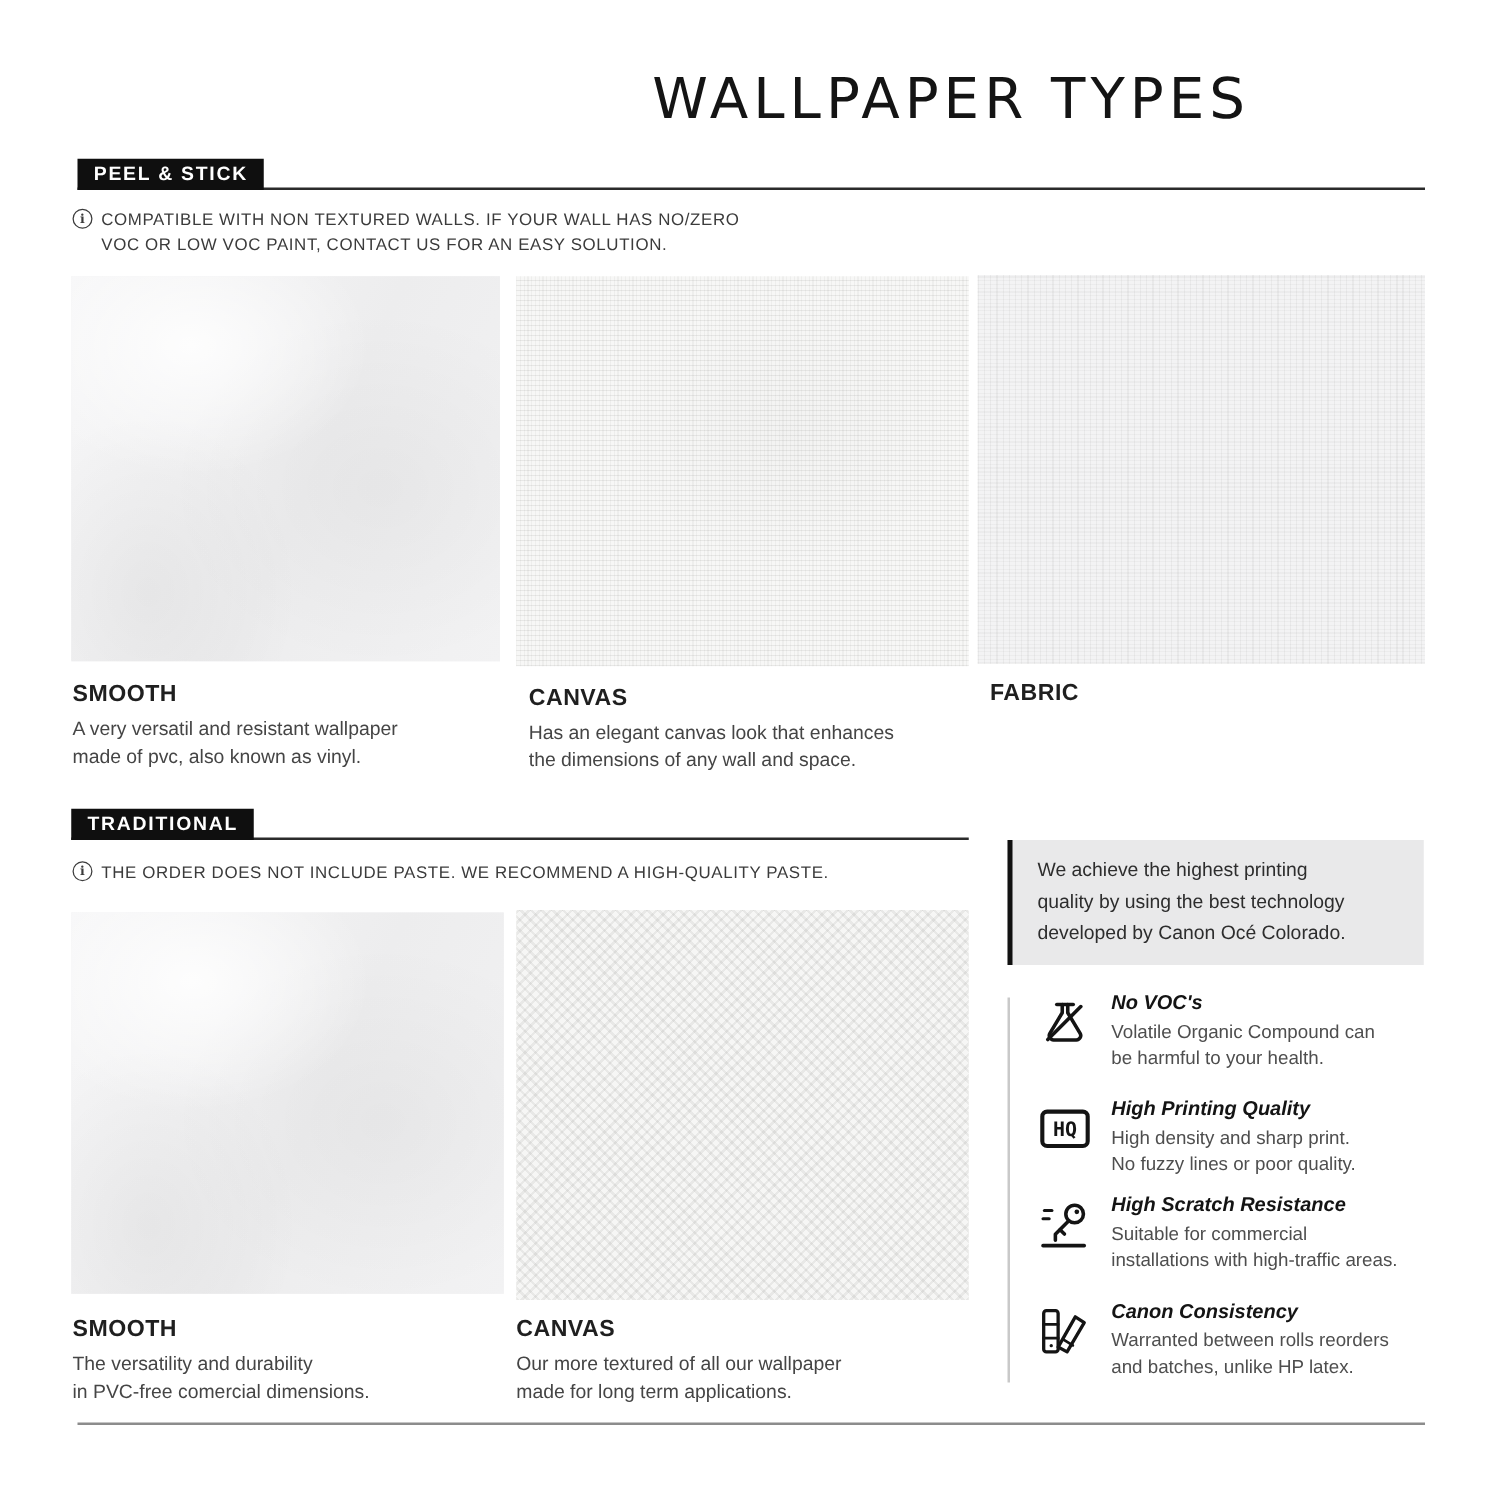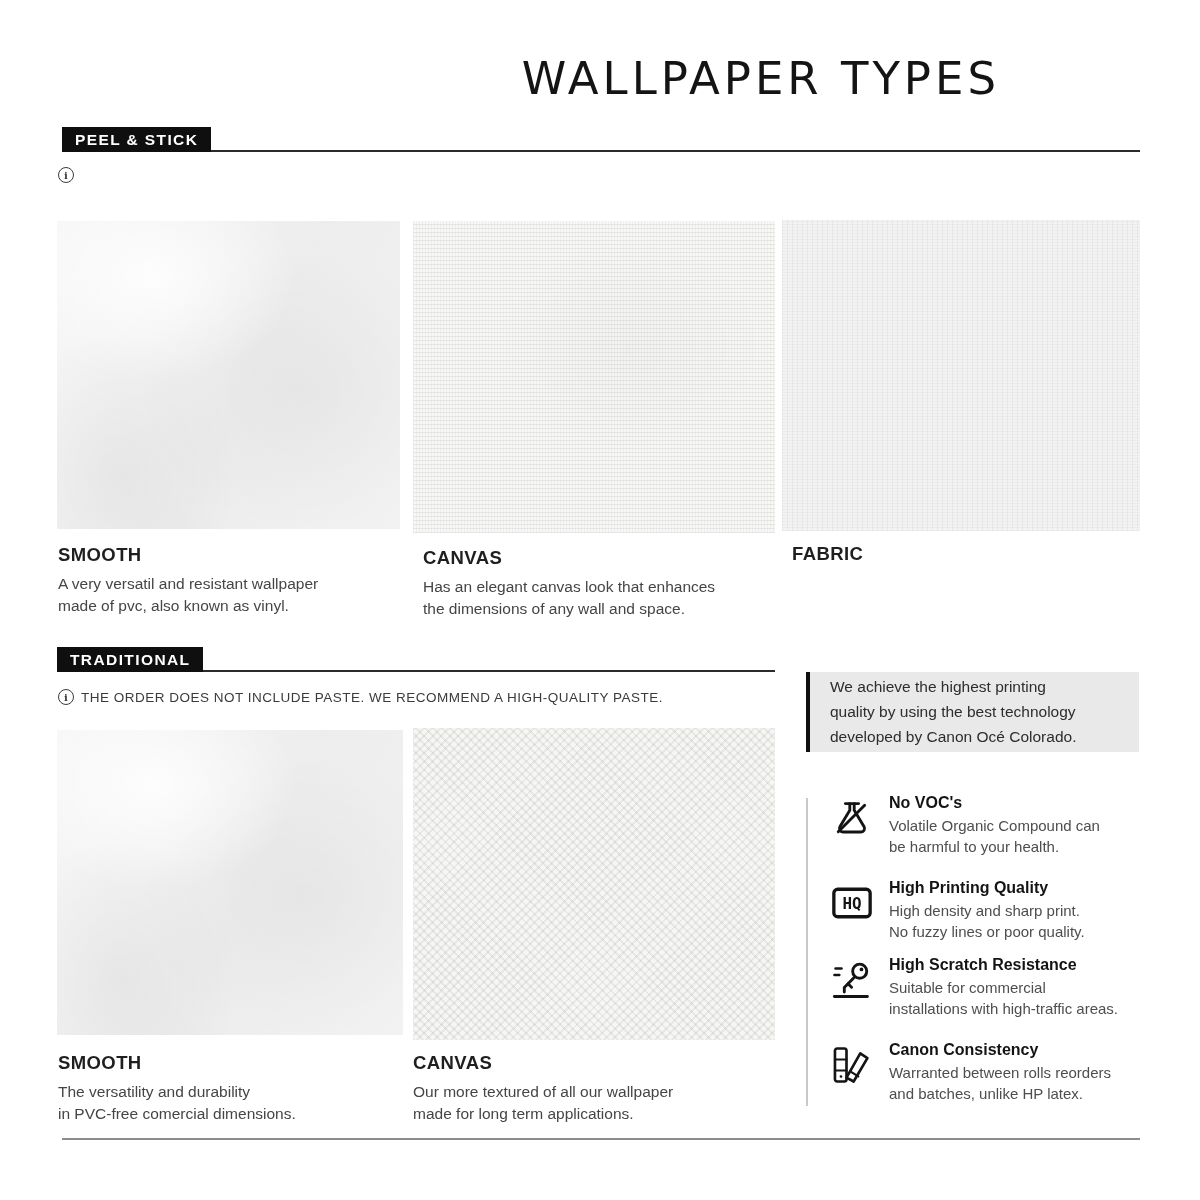--- a/index.html
+++ b/index.html
@@ -66,43 +66,45 @@
   }
 
   
   .cap-name{font-size:18.5px;font-weight:600;letter-spacing:.4px;color:#1f1f1f;margin-bottom:7px;}
   .cap-desc{font-size:15.5px;line-height:1.42;color:#454545;white-space:pre-line;}
 
   
   .quote-box{
     left:806px;top:672px;width:289px;
     background:#e9e9ea;border-left:4px solid #111111;
-    padding:3px 20px;
+    padding:13px 20px;
   }
   .quote-text{font-size:15.5px;line-height:1.6;color:#2d2d2d;white-space:pre-line;}
   .features-sep{width:2px;background:#c9c9c9;}
   .feature-icon{width:44px;height:44px;}
   .feature-icon svg{display:block;}
-  .feature-title{font-size:16px;font-weight:bold;color:#141414;margin-bottom:4px;}
+  .feature-title{font-size:16px;font-weight:bold;color:#141414;margin-bottom:4px;font-style:italic;}
   .feature-desc{font-size:15px;line-height:1.38;color:#4e4e4e;white-space:pre-line;}
 </style>
 </head>
 <body>
 
 <div id="canvas">
 
   <h1 class="abs page-title" style="margin:0;">WALLPAPER TYPES</h1>
 
   <div class="abs rule-dark" style="left:62px;top:150px;width:1078px;"></div>
   <div class="abs badge" style="left:62px;top:127px;">PEEL &amp; STICK</div>
 
   <div class="abs note" style="left:58px;top:166px;width:620px;">
     <span class="info-icon">
         <span>i</span>
       </span>
+    <div class="note-text">COMPATIBLE WITH NON TEXTURED WALLS. IF YOUR WALL HAS NO/ZERO
+VOC OR LOW VOC PAINT, CONTACT US FOR AN EASY SOLUTION.</div>
   </div>
 
   <div class="abs swatch texture-smooth" style="left:57px;top:221px;width:343px;height:308px;"></div>
   <div class="abs swatch texture-canvas-fine" style="left:413px;top:221px;width:362px;height:312px;"></div>
   <div class="abs swatch texture-fabric" style="left:782px;top:220px;width:358px;height:311px;"></div>
 
   <div class="abs" style="left:58px;top:544px;width:350px;">
     <div class="cap-name">SMOOTH</div>
     <div class="cap-desc">A very versatil and resistant wallpaper
 made of pvc, also known as vinyl.</div>

